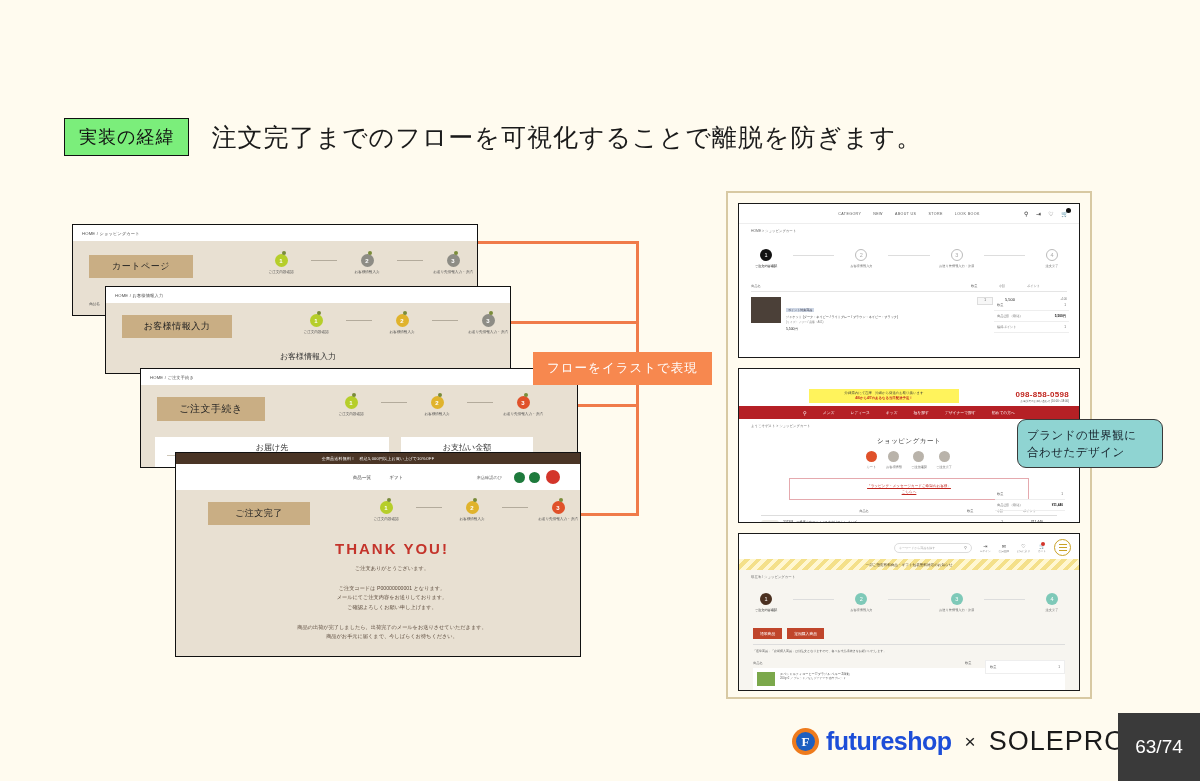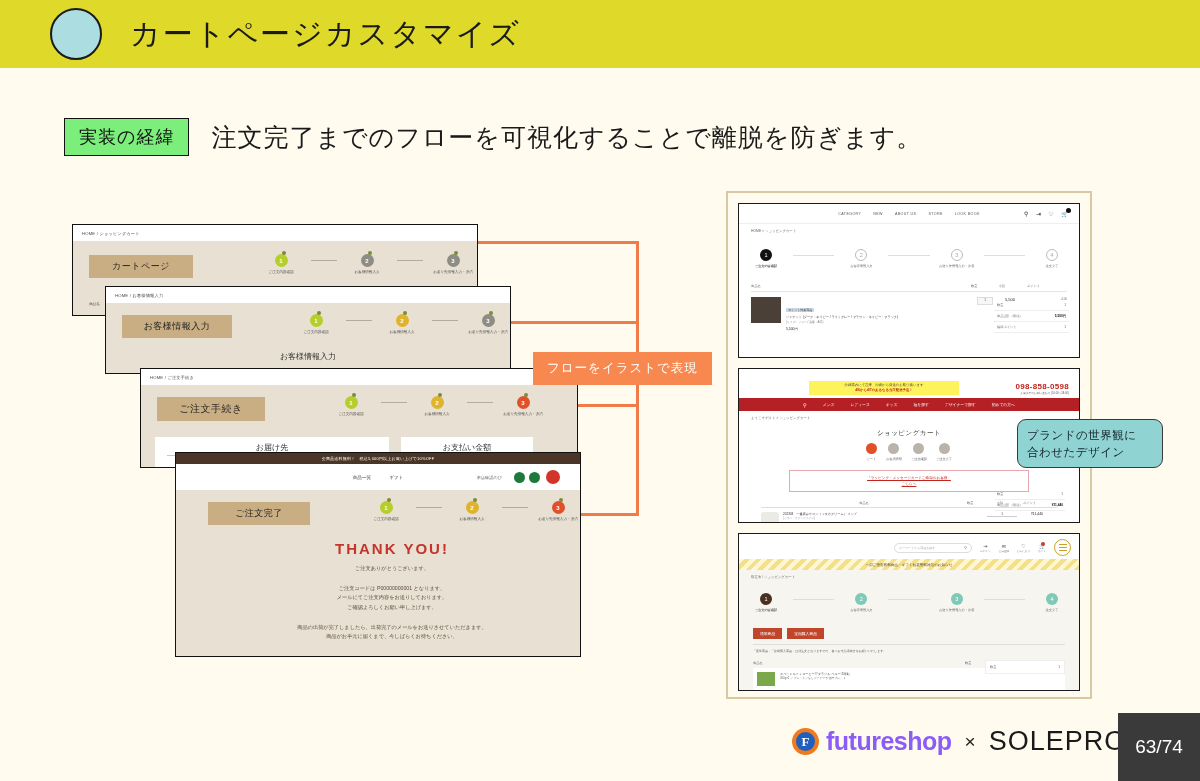--- a/index.html
+++ b/index.html
@@ -137,38 +137,34 @@
     padding: 7px 9px; letter-spacing: .5px;
   }
 
   
   .footer-logo { position: absolute; left: 792px; top: 726px; display: flex; align-items: center; gap: 13px; }
   .fs-mark { width: 27px; height: 27px; border-radius: 50%; background: #EE7B1D;
              display: flex; align-items: center; justify-content: center; }
   .fs-mark-in { width: 19px; height: 19px; border-radius: 50%; background: #1E5FC0;
                 color: #fff; font-size: 13px; font-weight: bold; display: flex;
                 align-items: center; justify-content: center; font-family: "Liberation Serif", serif; }
-  .fs-name { color: #8b5cf6; font-size: 25px; font-weight: bold; letter-spacing: -.5px; }
+  .fs-name { color: #1d4ed8; font-size: 25px; font-weight: bold; letter-spacing: -.5px; }
   .fx { color: #222; font-size: 19px; }
   .sp-name { color: #1a1a1a; font-size: 27px; letter-spacing: 1px; }
   .pagebox {
     position: absolute; left: 1118px; top: 713px; width: 82px; height: 68px;
     background: #3A3A3A; color: #fff; font-size: 19px;
     display: flex; align-items: center; justify-content: center;
   }
 </style>
 </head>
 <body>
 
 <div class="page">
 
-  <div class="header">
-    <div class="header-circle"></div>
-    <div class="header-title">カートページカスタマイズ</div>
-  </div>
 
   <div class="sub-row">
     <div class="sub-badge">実装の経緯</div>
     <div class="sub-text">注文完了までのフローを可視化することで離脱を防ぎます。</div>
   </div>
 
   <div class="oline" style="left:378px;top:241px;width:260px;height:2.5px;"></div>
   <div class="oline" style="left:393px;top:321px;width:245px;height:2.5px;"></div>
   <div class="oline" style="left:438px;top:404px;width:200px;height:2.5px;"></div>
   <div class="oline" style="left:480px;top:513px;width:158px;height:2.5px;"></div>
@@ -369,21 +365,21 @@
           <span class="rlbl" style="margin:0;font-weight:bold;color:#111;">5,500円</span>
         </div>
         <div style="display:flex;justify-content:space-between;border-bottom:1px solid #eee;padding:3px 3px;">
           <span class="rlbl" style="margin:0;">獲得ポイント</span>
           <span class="rlbl" style="margin:0;">1</span>
         </div>
       </div>
     </div>
 
     <div class="rshot" style="height:155px;margin-top:10px;">
-      <div style="display:flex;align-items:center;justify-content:space-between;padding:12px 10px 3px 10px;">
+      <div style="display:flex;align-items:center;justify-content:space-between;padding:20px 10px 3px 10px;">
         <div class="r2-yellow" style="margin-left:60px;">
           <div>沖縄県内にて在庫　沖縄から発送のお取り扱います</div>
           <div style="color:#C0251E;font-weight:bold;">4/6から4/7のあるなる当日配送予定！</div>
         </div>
         <div style="text-align:right;">
           <div class="r2-tel">098-858-0598</div>
           <div style="font-size:2.7px;color:#555;">お電話でのお問い合わせ (10:00〜18:00)</div>
         </div>
       </div>
       <div class="r2-redbar">

